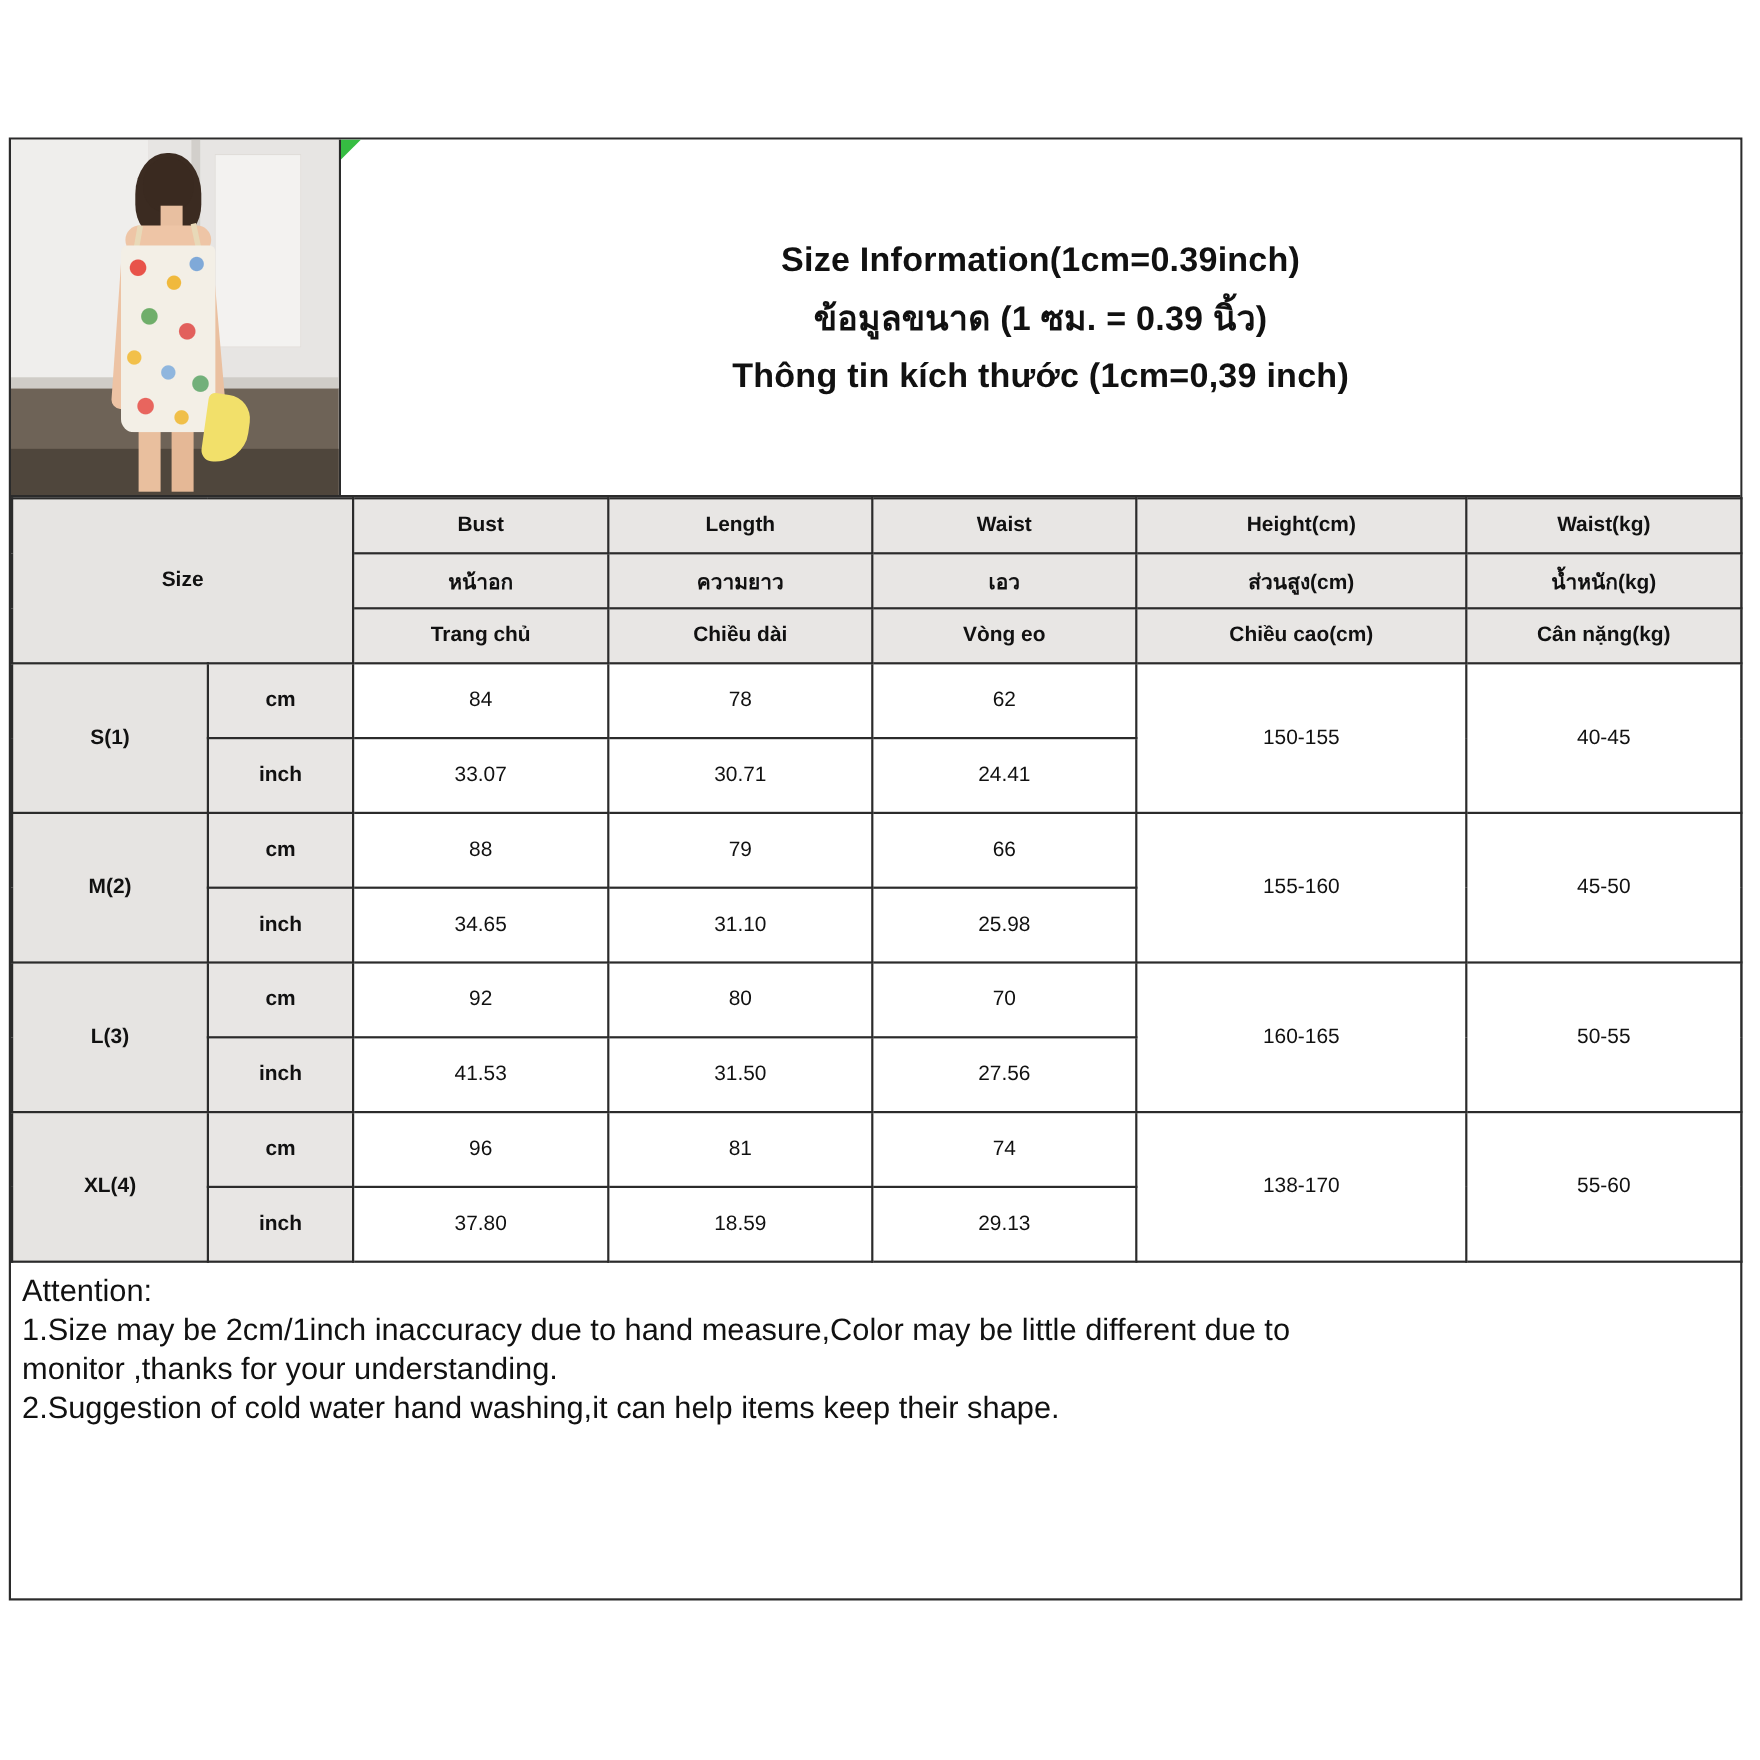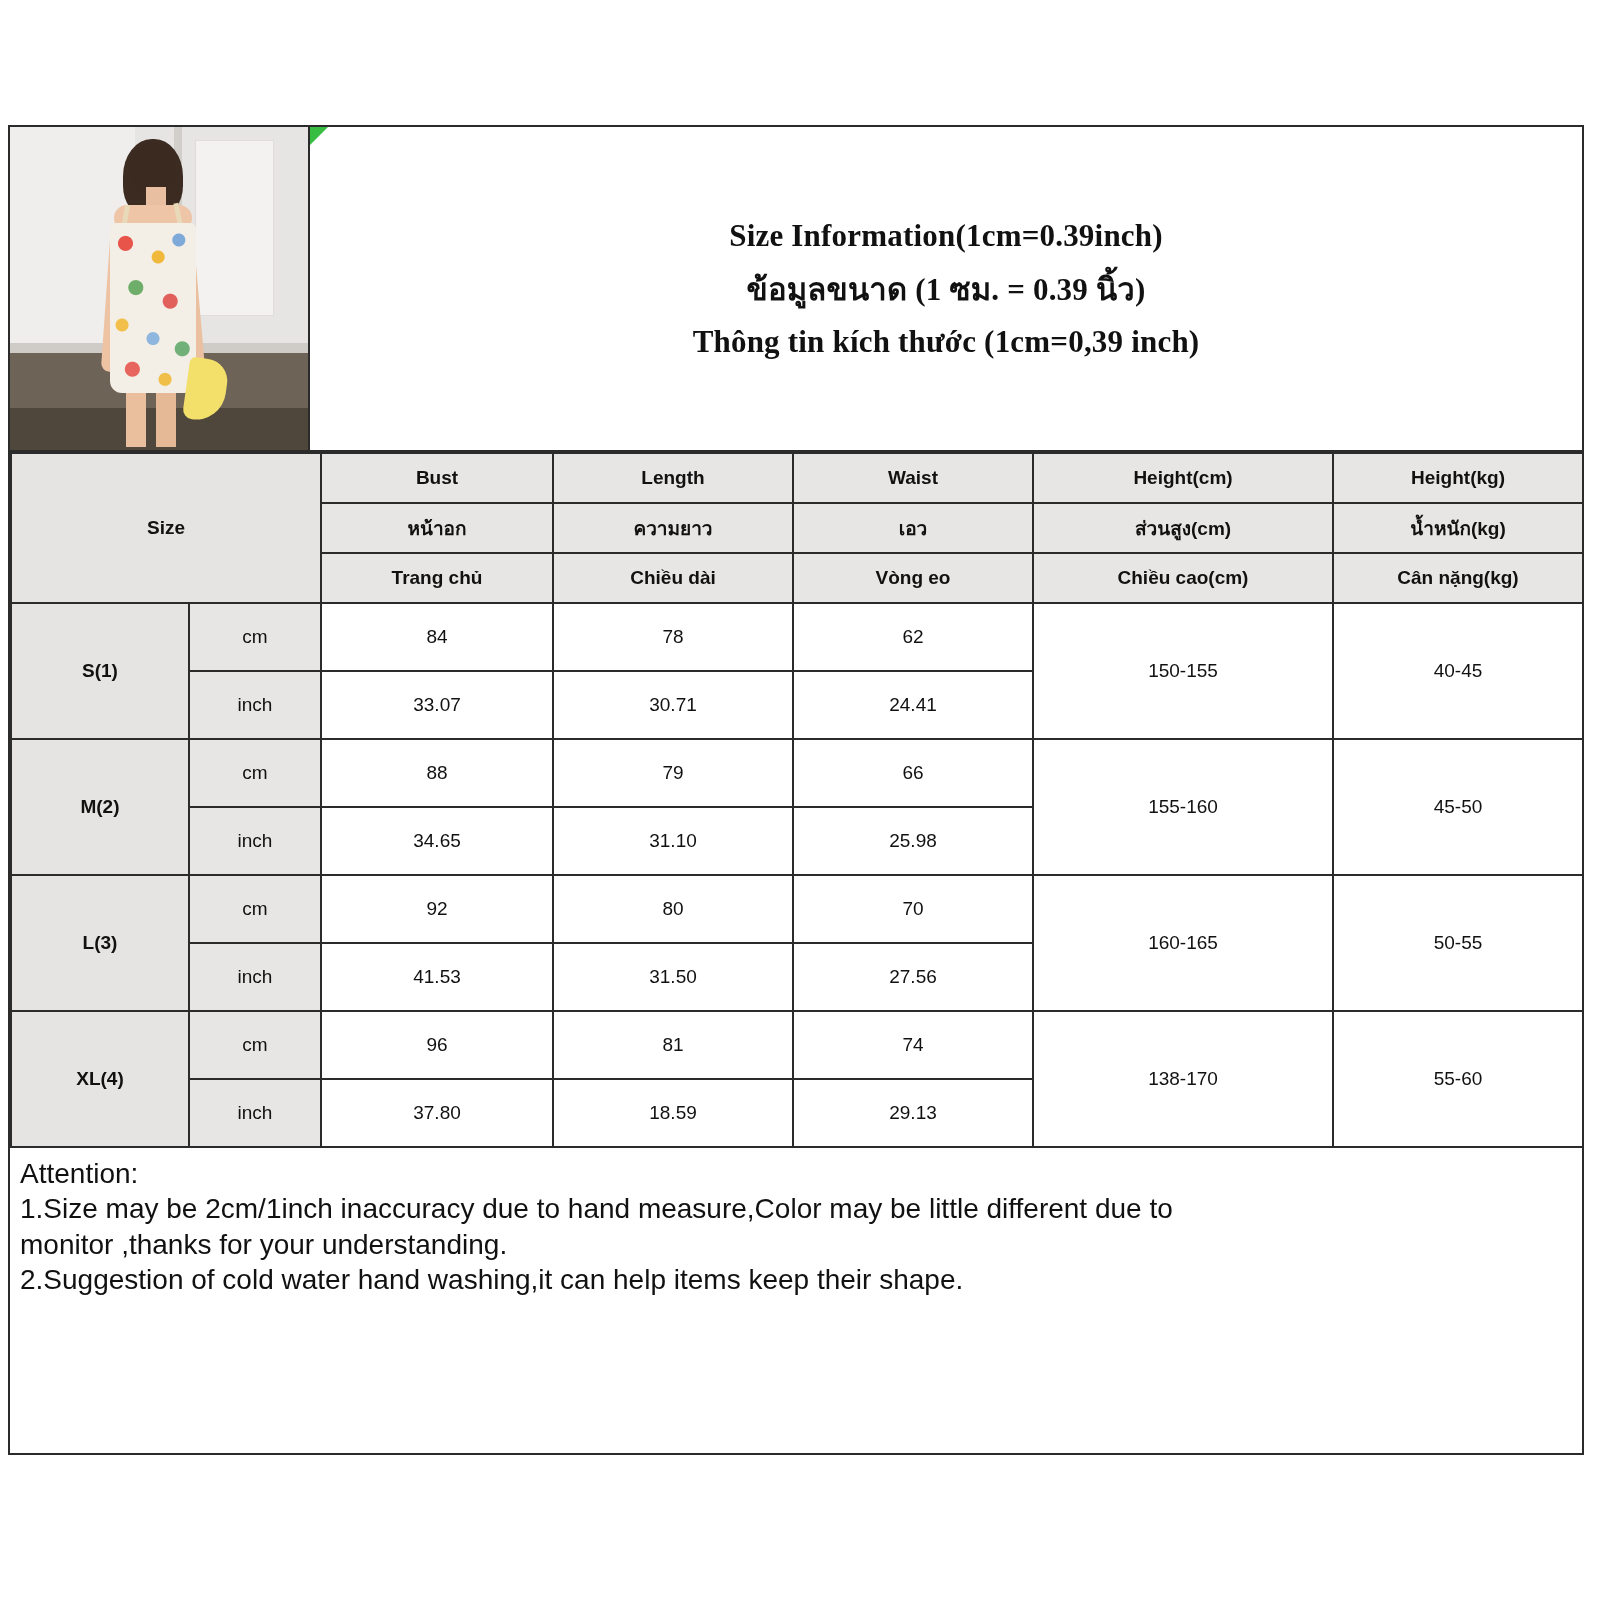--- a/index.html
+++ b/index.html
@@ -145,21 +145,20 @@
     position: absolute; left: 0; top: 0; width: 0; height: 0;
     border-left: 18px solid #36bd42;
     border-bottom: 18px solid transparent;
   }
   .headline .line {
     font-weight: bold;
     font-size: 31px;
     letter-spacing: 0.2px;
     color: #111;
     white-space: nowrap;
-    font-family: Liberation Serif, serif;
   }
 
   
   table.sizetable {
     width: 100%;
     border-collapse: collapse;
     table-layout: fixed;
   }
   table.sizetable td {
     border: 2px solid #2b2b2b;
@@ -182,21 +181,21 @@
     font-size: 42px;
   }
   .sizelabel {
     background: #e6e4e2 !important;
     font-weight: bold;
     font-size: 30px;
     width: 178px;
   }
   .unitcell {
     background: #e8e6e4 !important;
-    font-weight: normal;
+    font-weight: bold;
     font-size: 29px;
     width: 132px;
   }
   .valcell { height: 66px; }
   .spancell { font-size: 29px; }
 
   
   .attention {
     padding: 8px 10px 0 10px;
     font-size: 28px;
@@ -253,21 +252,21 @@
       <col style="width:250px">
     </colgroup>
     <tbody>
 
       <tr>
         <td class="sizecell" rowspan="3" colspan="2">Size</td>
         <td class="hdr">Bust</td>
         <td class="hdr">Length</td>
         <td class="hdr">Waist</td>
         <td class="hdr">Height(cm)</td>
-        <td class="hdr">Height(kg)</td>
+        <td class="hdr">Waist(kg)</td>
       </tr>
       <tr>
         <td class="hdr">หน้าอก</td>
         <td class="hdr">ความยาว</td>
         <td class="hdr">เอว</td>
         <td class="hdr">ส่วนสูง(cm)</td>
         <td class="hdr">น้ำหนัก(kg)</td>
       </tr>
       <tr>
         <td class="hdr">Trang chủ</td>

